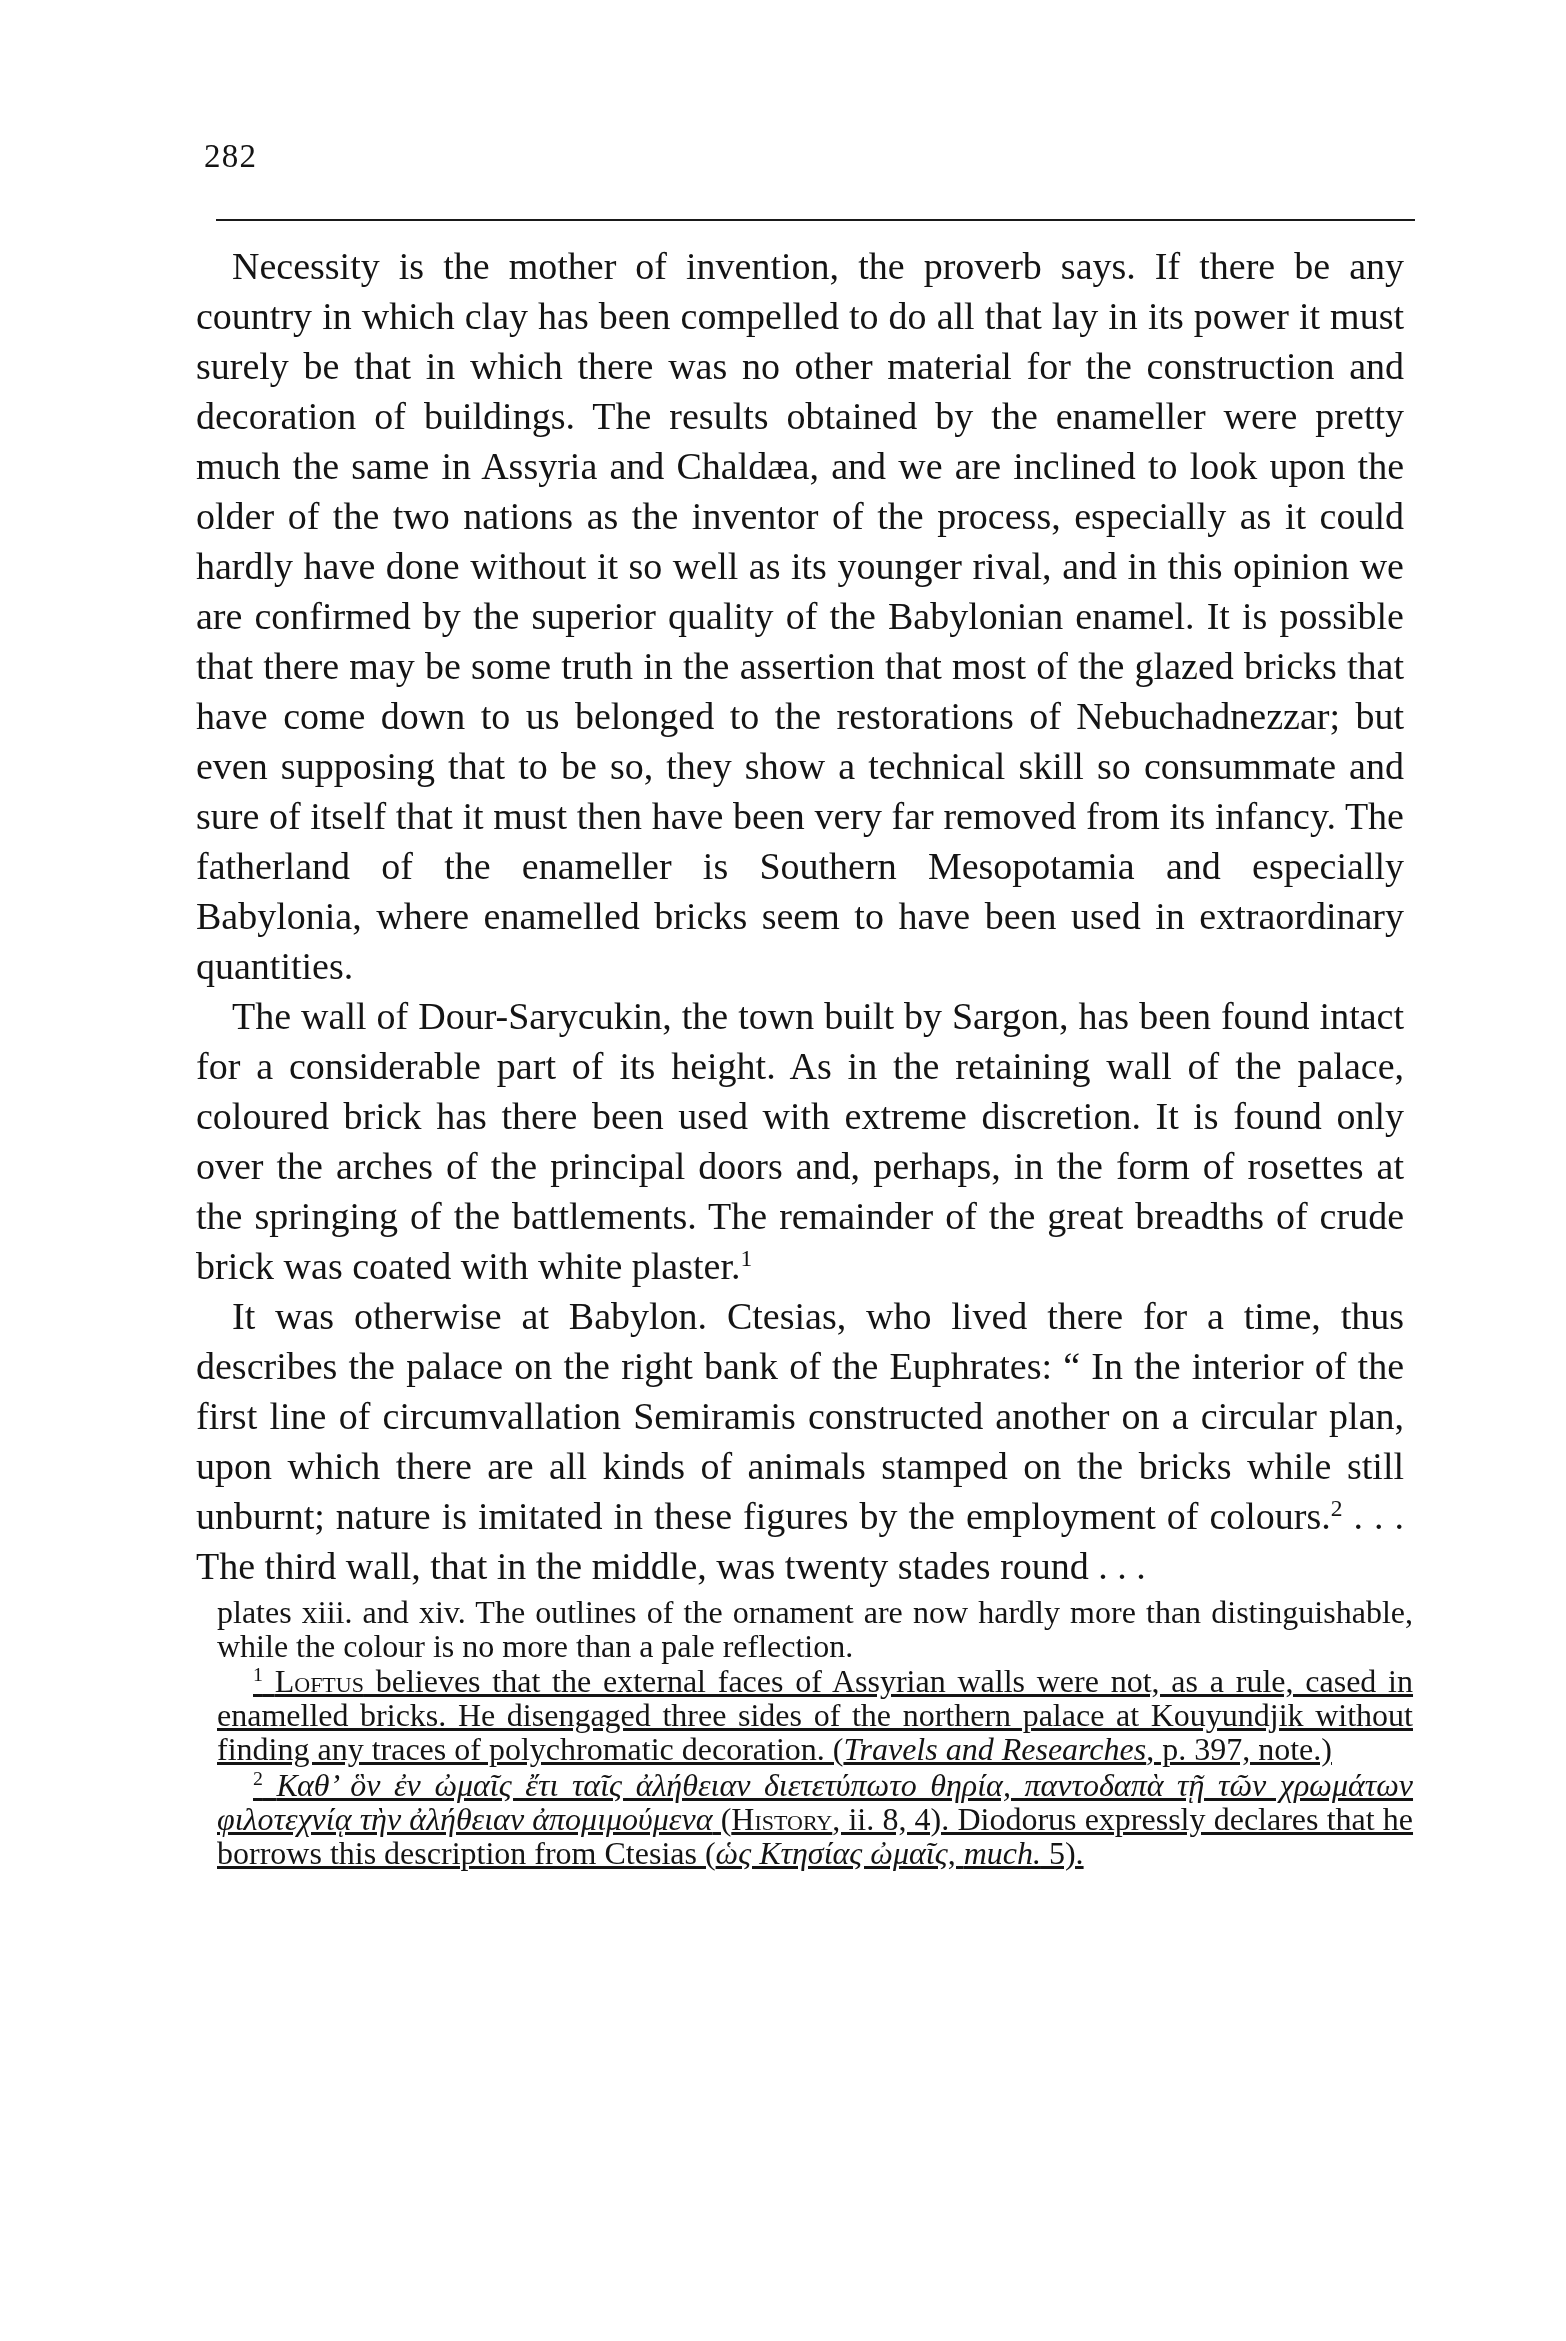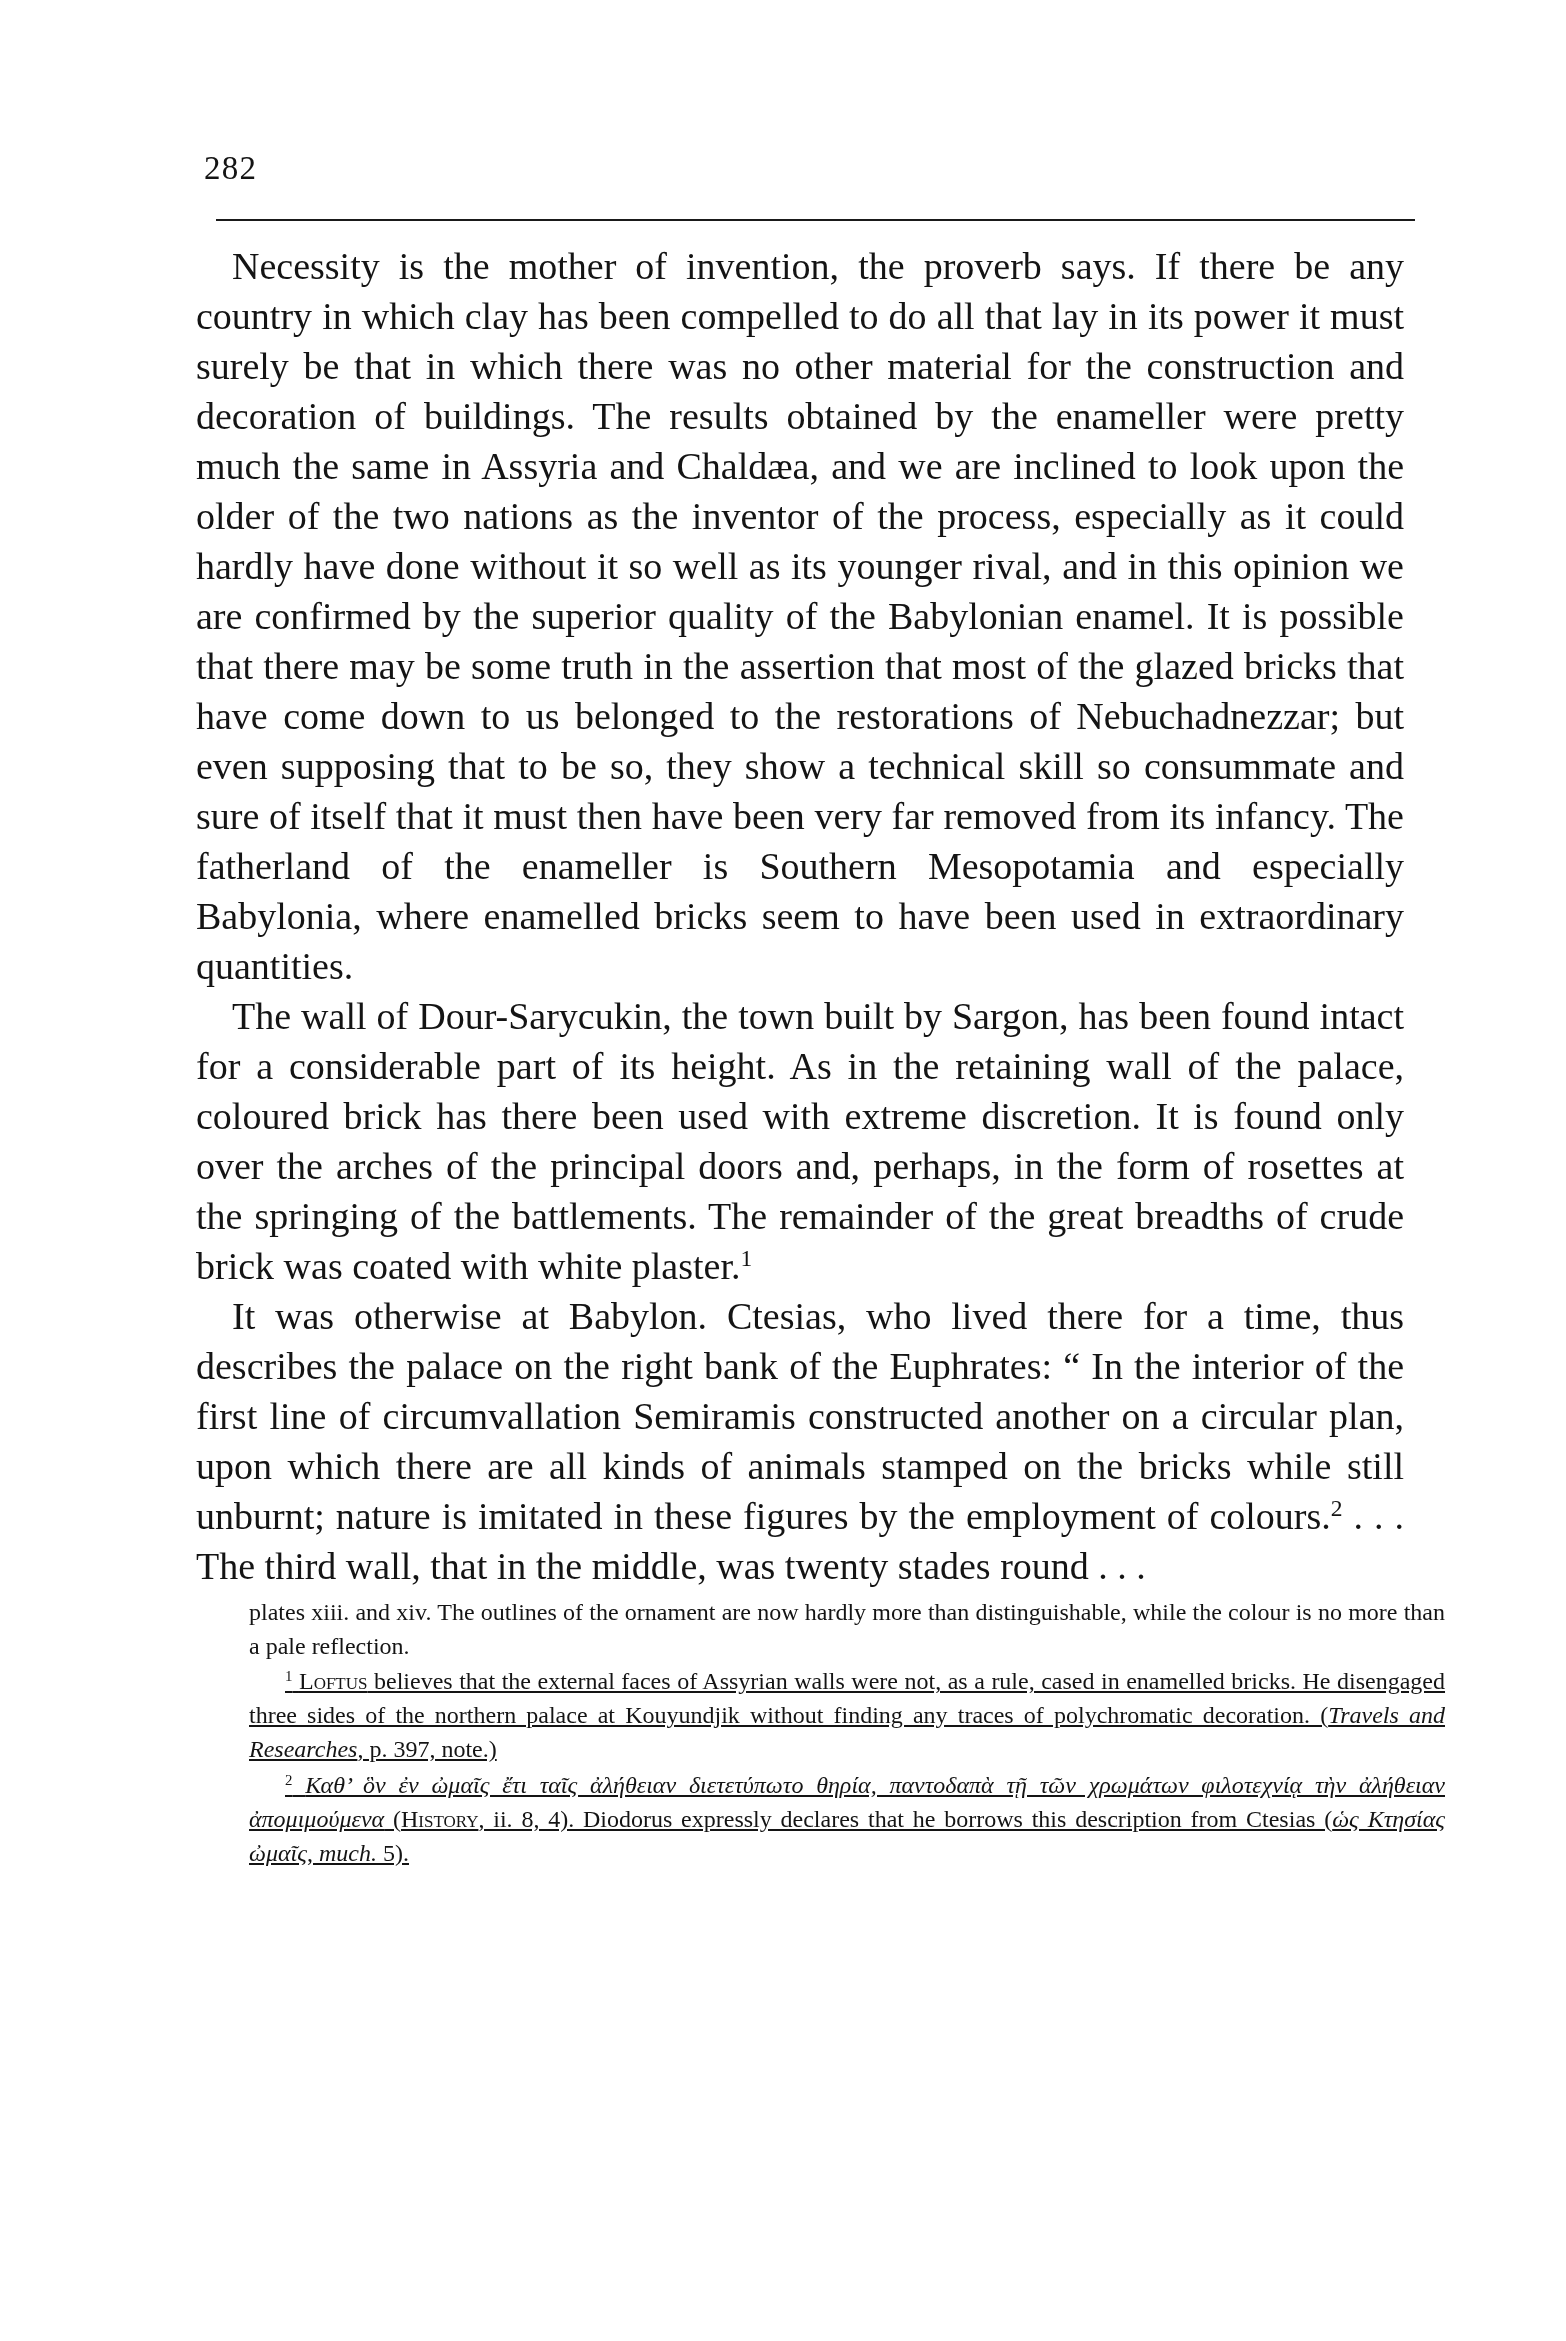--- a/index.html
+++ b/index.html
@@ -1,28 +1,28 @@
 <!DOCTYPE html>
 <html style="font-size:10px"><head>
 <meta charset="utf-8">
 <style>
   html, body { margin:0; padding:0; background:#ffffff; }
   body { width:1567px; height:2342px; position:relative; overflow:hidden; color:#141414;
          font-family:"Liberation Serif","DejaVu Serif",serif; }
   .page { position:absolute; left:0; top:0; width:1567px; height:2342px; }
   .header { position:absolute; left:204px; top:138px; width:1205px; height:44px;
-            font-size:33px; letter-spacing:1.3px; white-space:nowrap;margin-top:12px; }
+            font-size:33px; letter-spacing:1.3px; white-space:nowrap; }
   .header .pnum { position:absolute; left:0; top:0; }
   .header .title { position:absolute; left:76px; top:0; font-variant:small-caps; letter-spacing:2.5px; }
   .rule { position:absolute; left:216px; top:219px; width:1199px; height:1.9px; background:#1a1a1a; }
   .body-text { position:absolute; left:196px; top:241px; width:1208px;
                font-size:38px; line-height:50px; text-align:justify; }
   .body-text p { margin:0; text-indent:36px; }
   .footnotes { position:absolute; left:217px; top:1595px; width:1196px;
-               font-size:24px; line-height:34px; text-align:justify;margin-left:32px; }
+               font-size:32px; line-height:34px; text-align:justify; }
   .footnotes p { margin:0 0 1.3px 0; }
   .footnotes p.fn { text-indent:36px;text-decoration:underline; }
   sup { font-size:0.62em; vertical-align:0.55em; line-height:0; }
   .sc { font-variant:small-caps; }
   i { font-style:italic; }
 </style>
 </head>
 <body>
 
 <div class="page">

